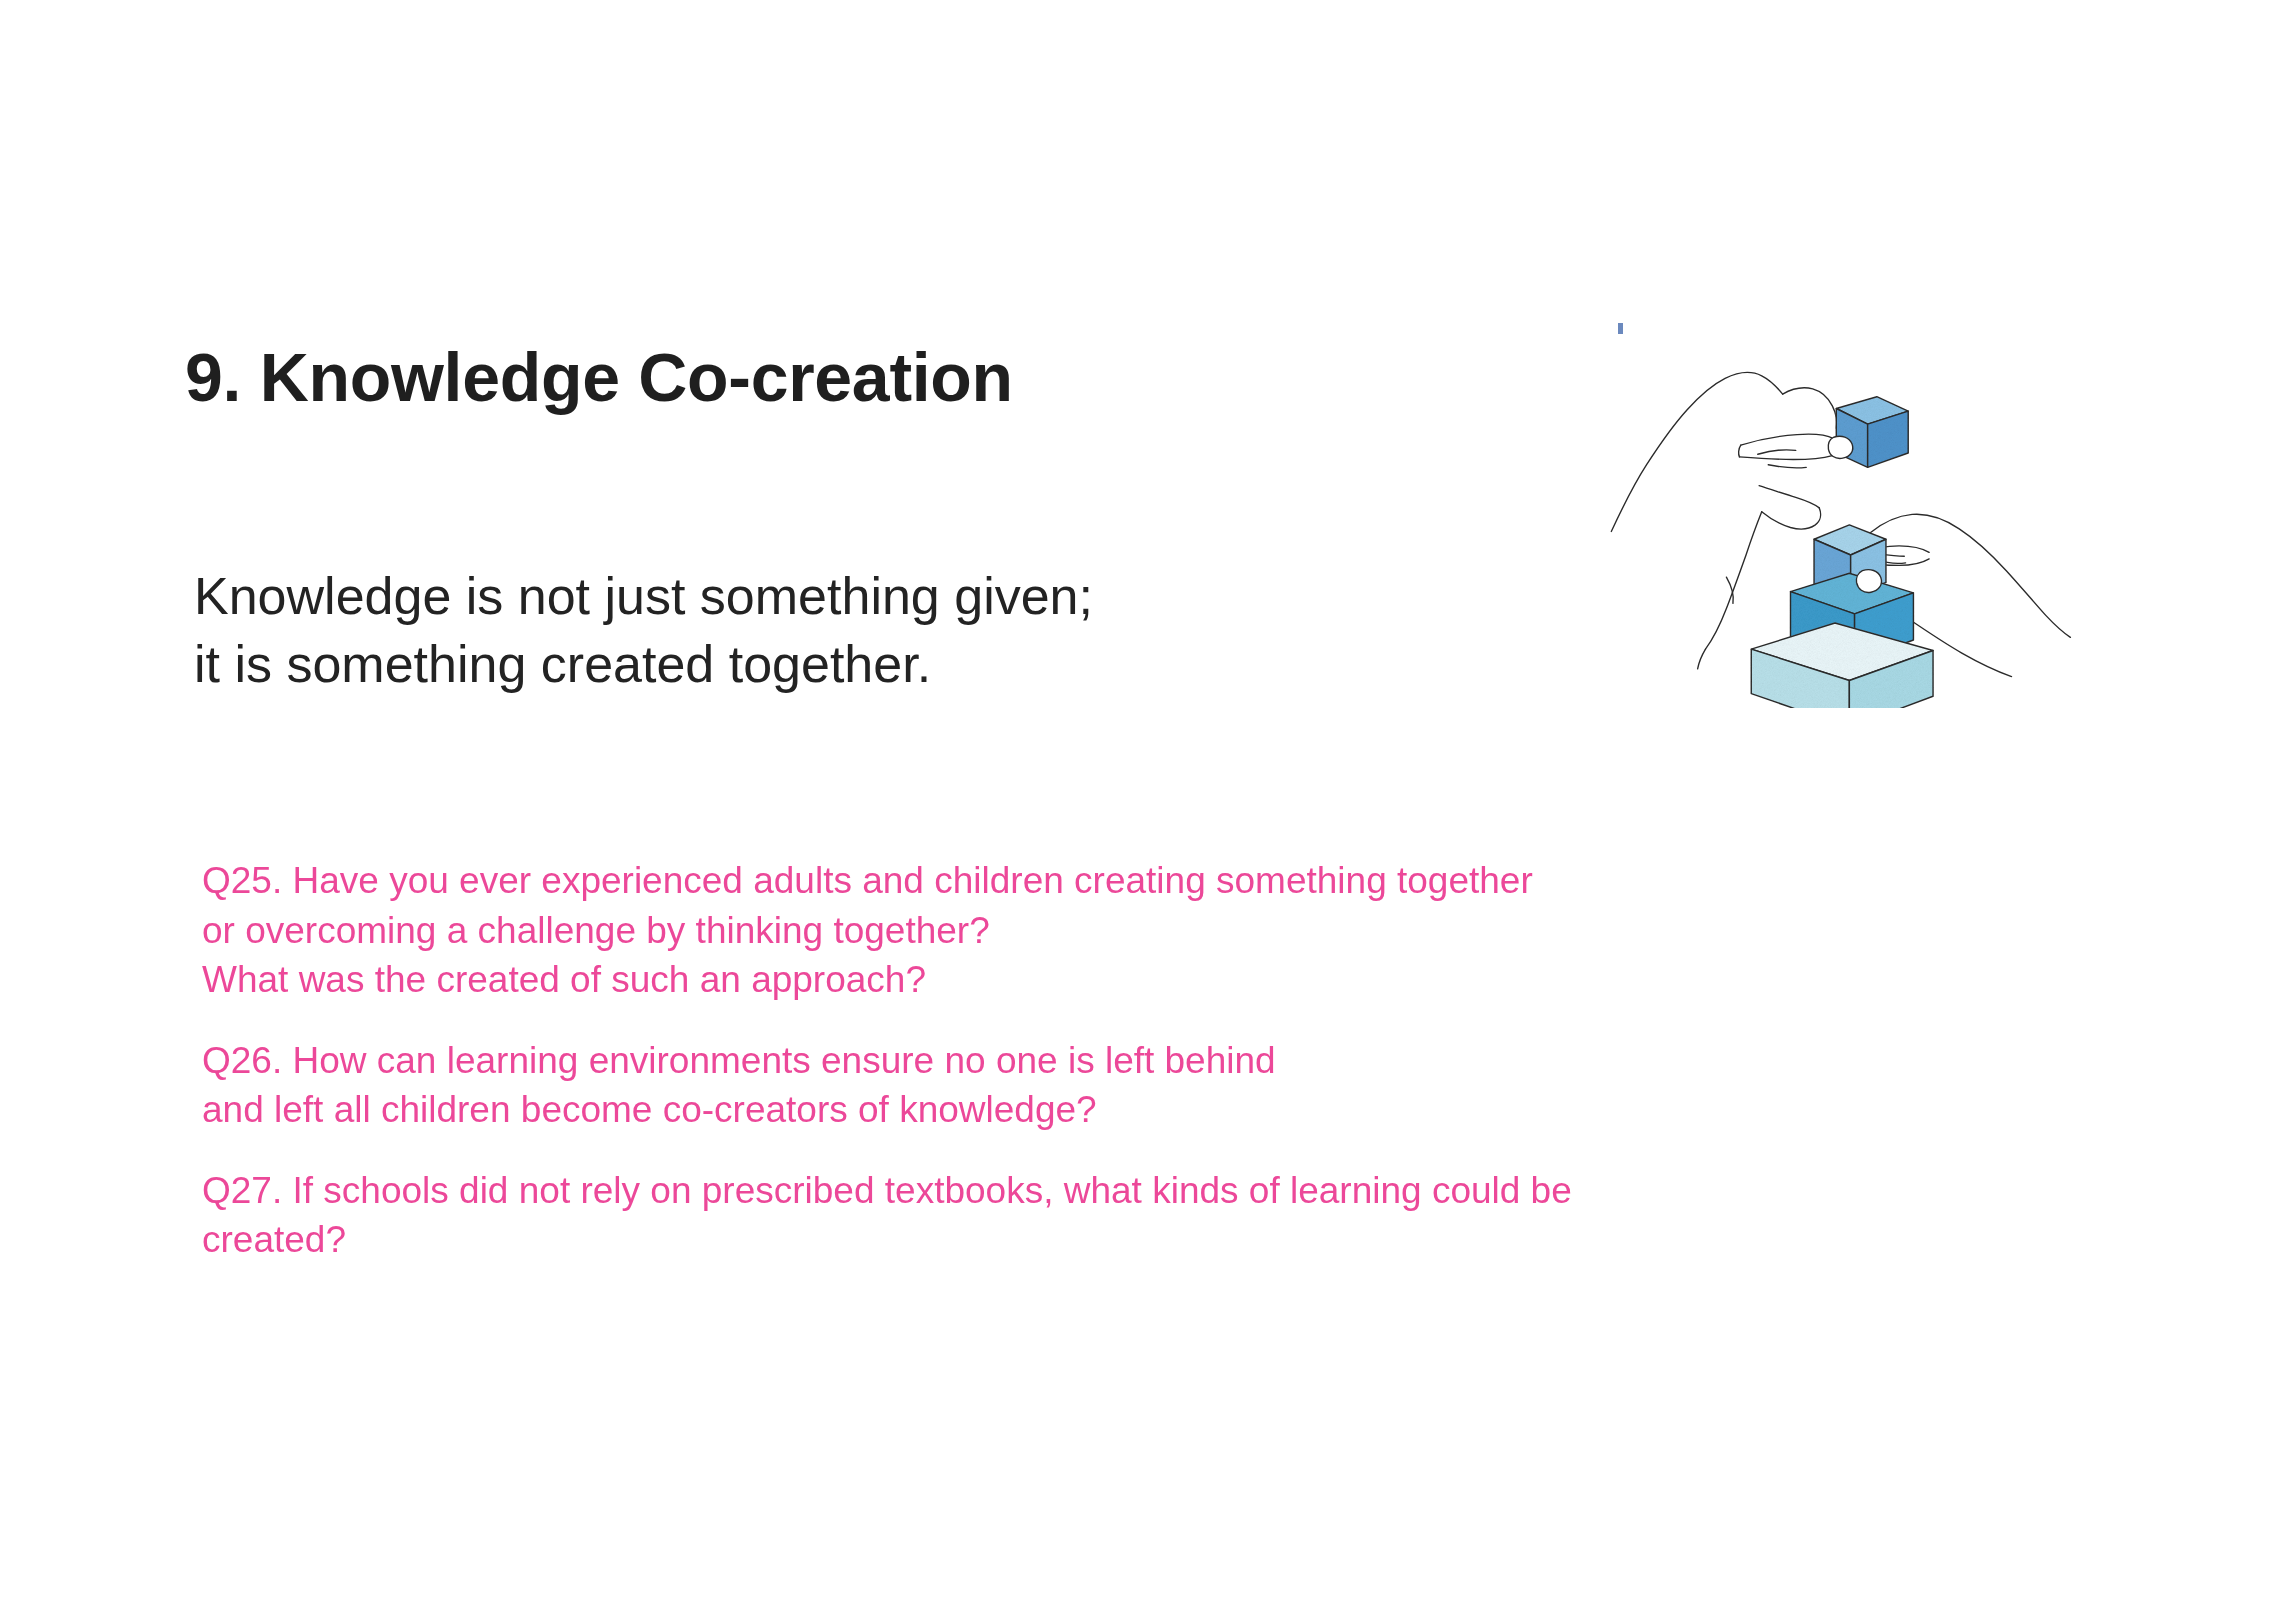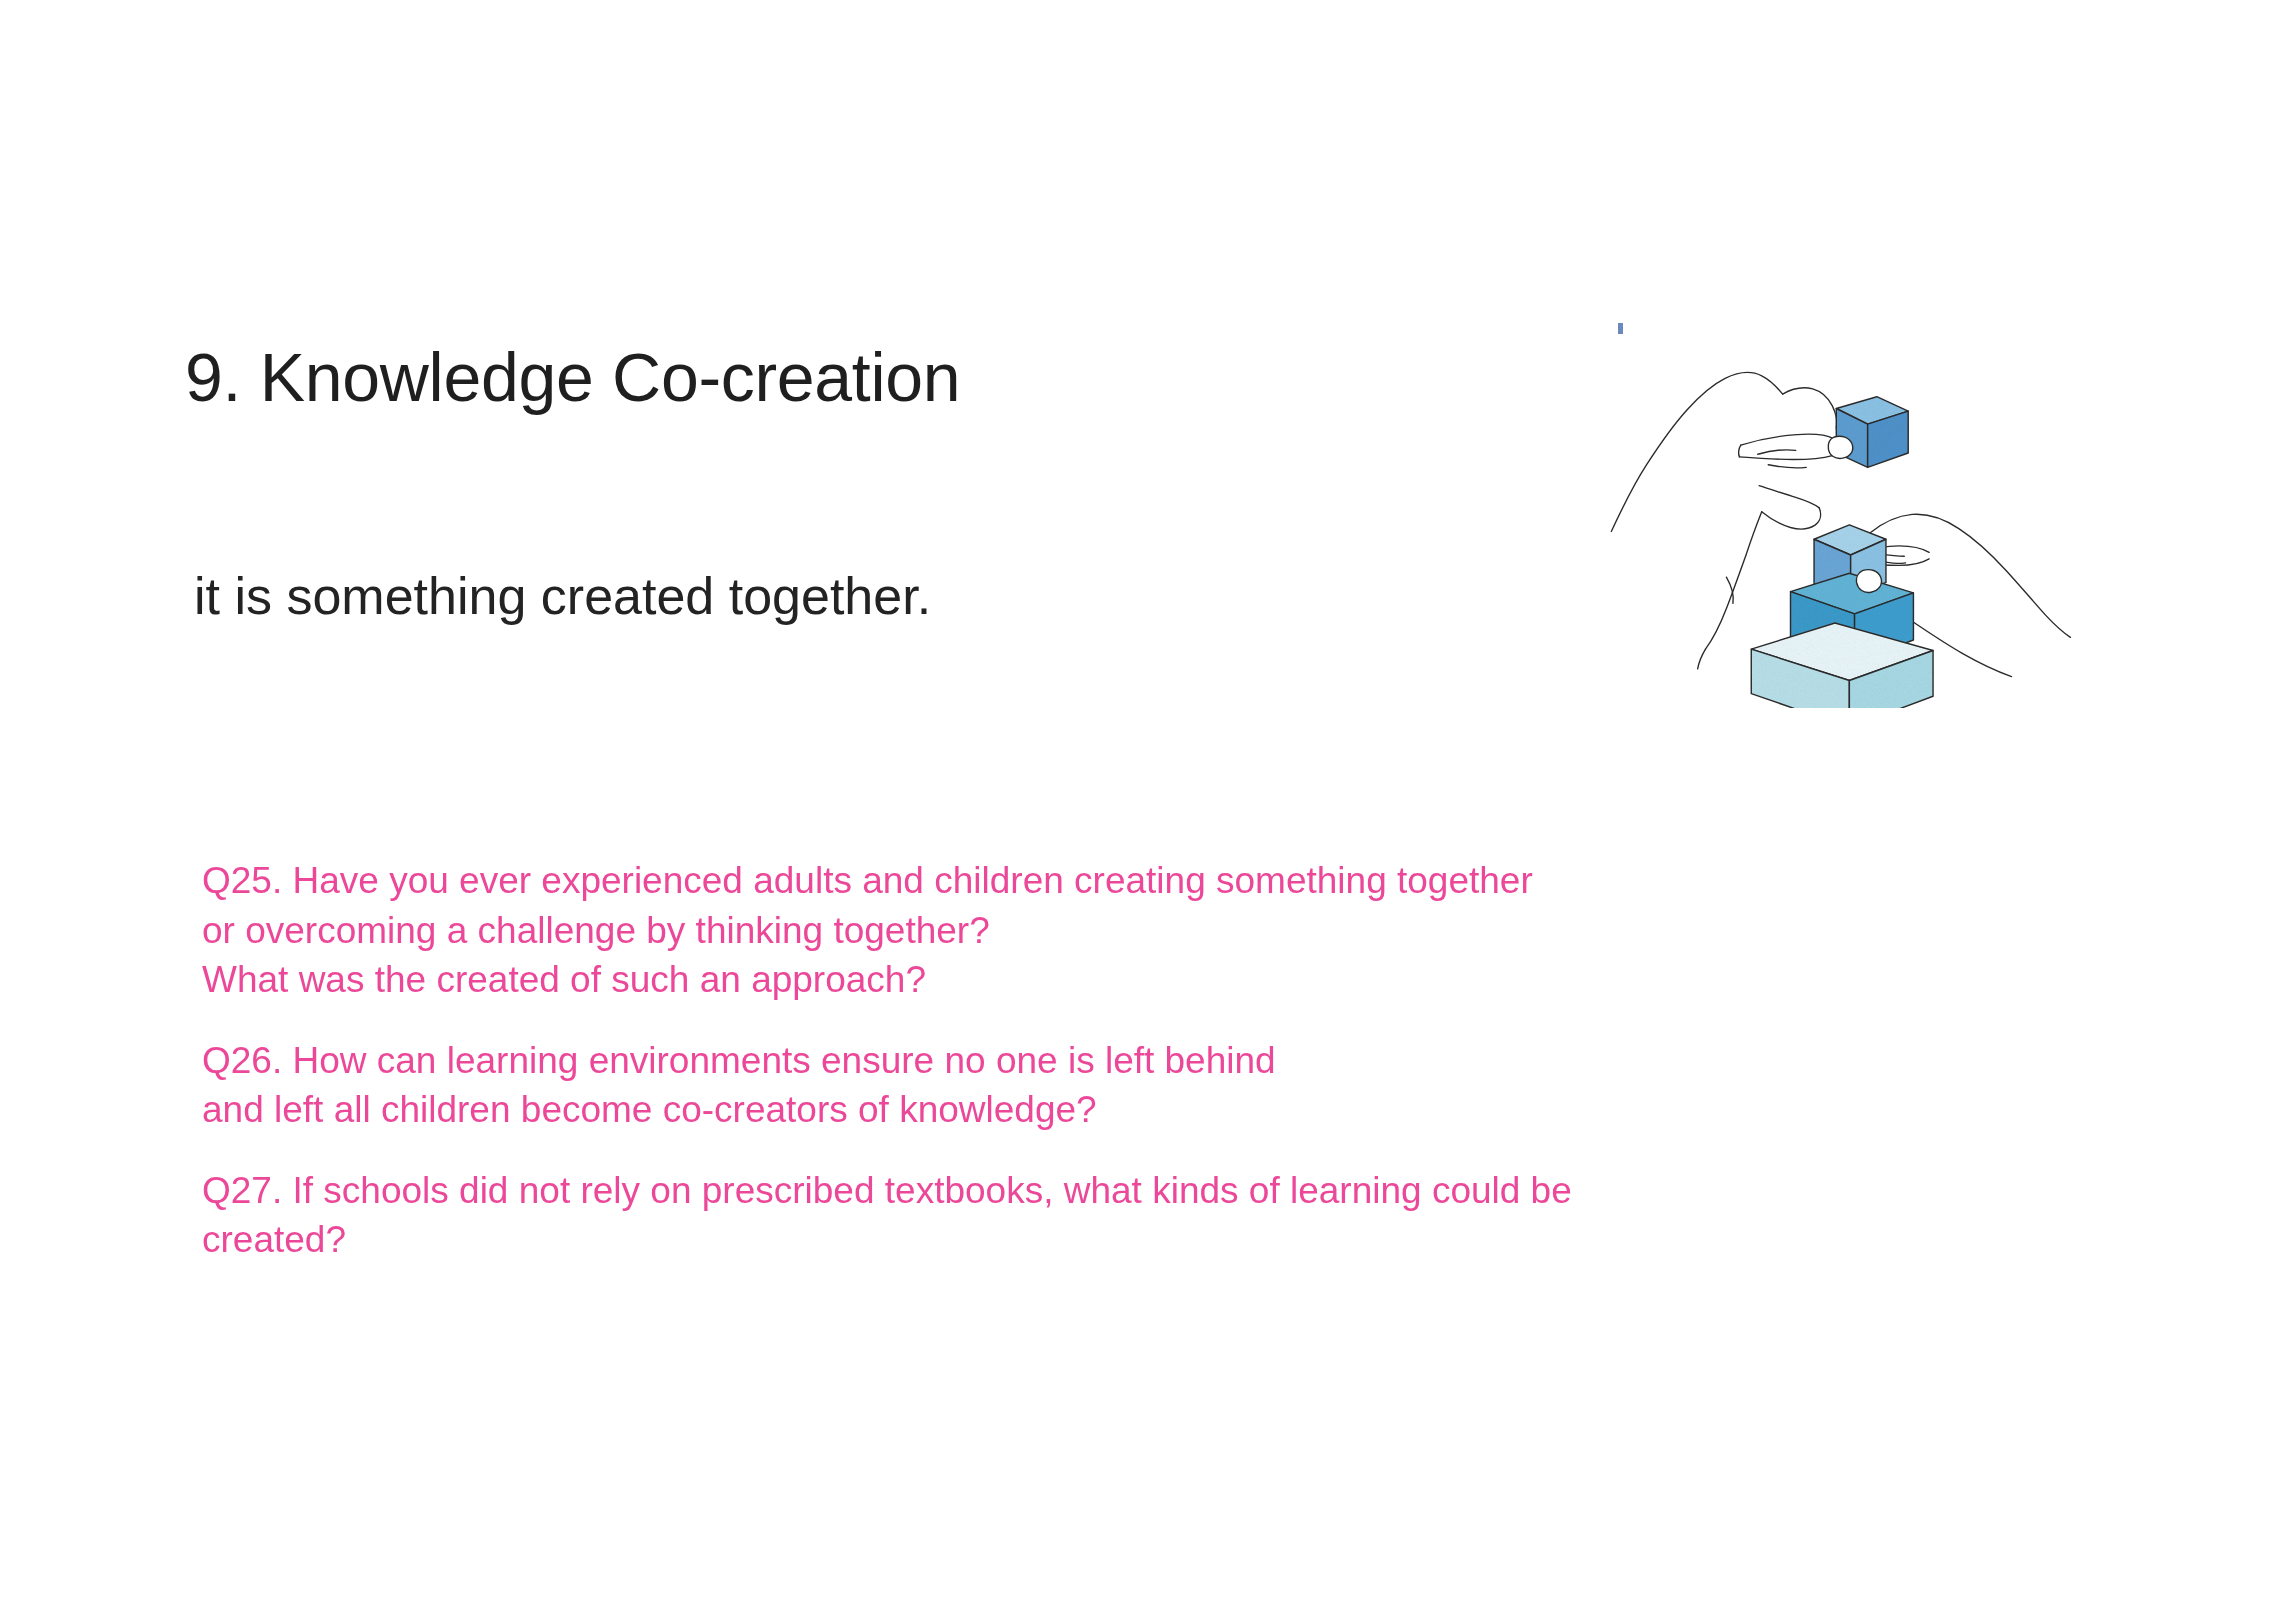--- a/index.html
+++ b/index.html
@@ -22,21 +22,21 @@
     inset: 0;
     background: #ffffff;
   }
 
   
   .slide-title {
     position: absolute;
     left: 185px;
     top: 296px;
     font-size: 68px;
-    font-weight: normal;
+    font-weight: bold;
     letter-spacing: -0.3px;
     line-height: 1.05;
     color: #1f1f1f;
     white-space: nowrap;
   }
 
   
   .slide-lead {
     position: absolute;
     left: 194px;
@@ -84,20 +84,21 @@
   }
 </style>
 </head>
 <body>
 
 <div class="slide">
 
   <h1 class="slide-title">9. Knowledge Co-creation</h1>
 
   <div class="slide-lead">
+    <span class="lead-line">Knowledge is not just something given;</span>
     <span class="lead-line">it is something created together.</span>
   </div>
 
   <div class="questions">
 
     <div class="q-block">
       <span class="q-line">Q25. Have you ever experienced adults and children creating something together</span>
       <span class="q-line">or overcoming a challenge by thinking together?</span>
       <span class="q-line">What was the created of such an approach?</span>
     </div>

